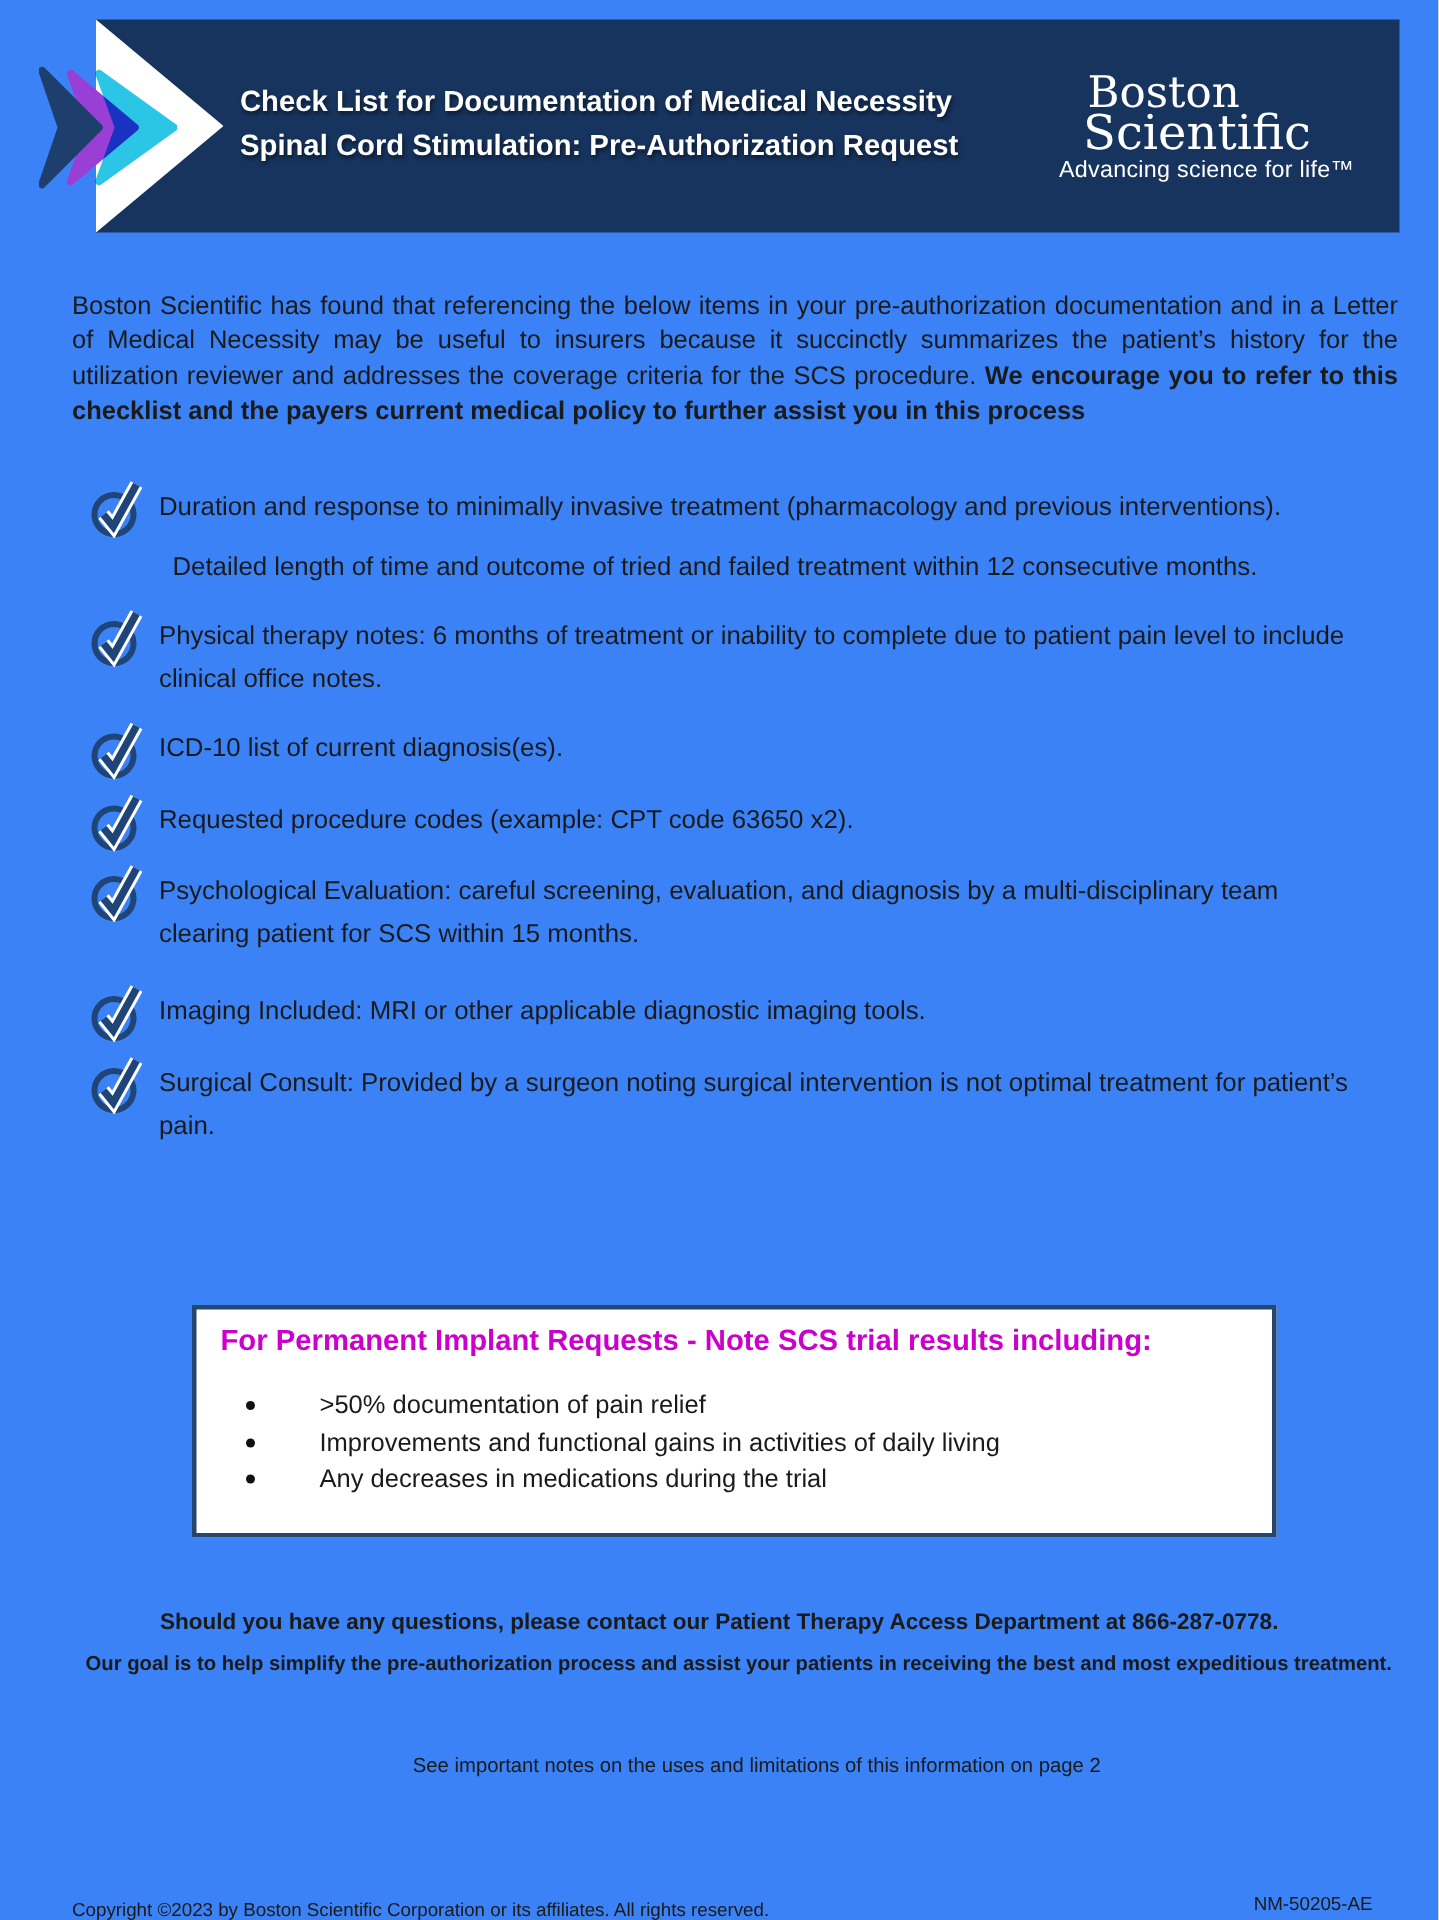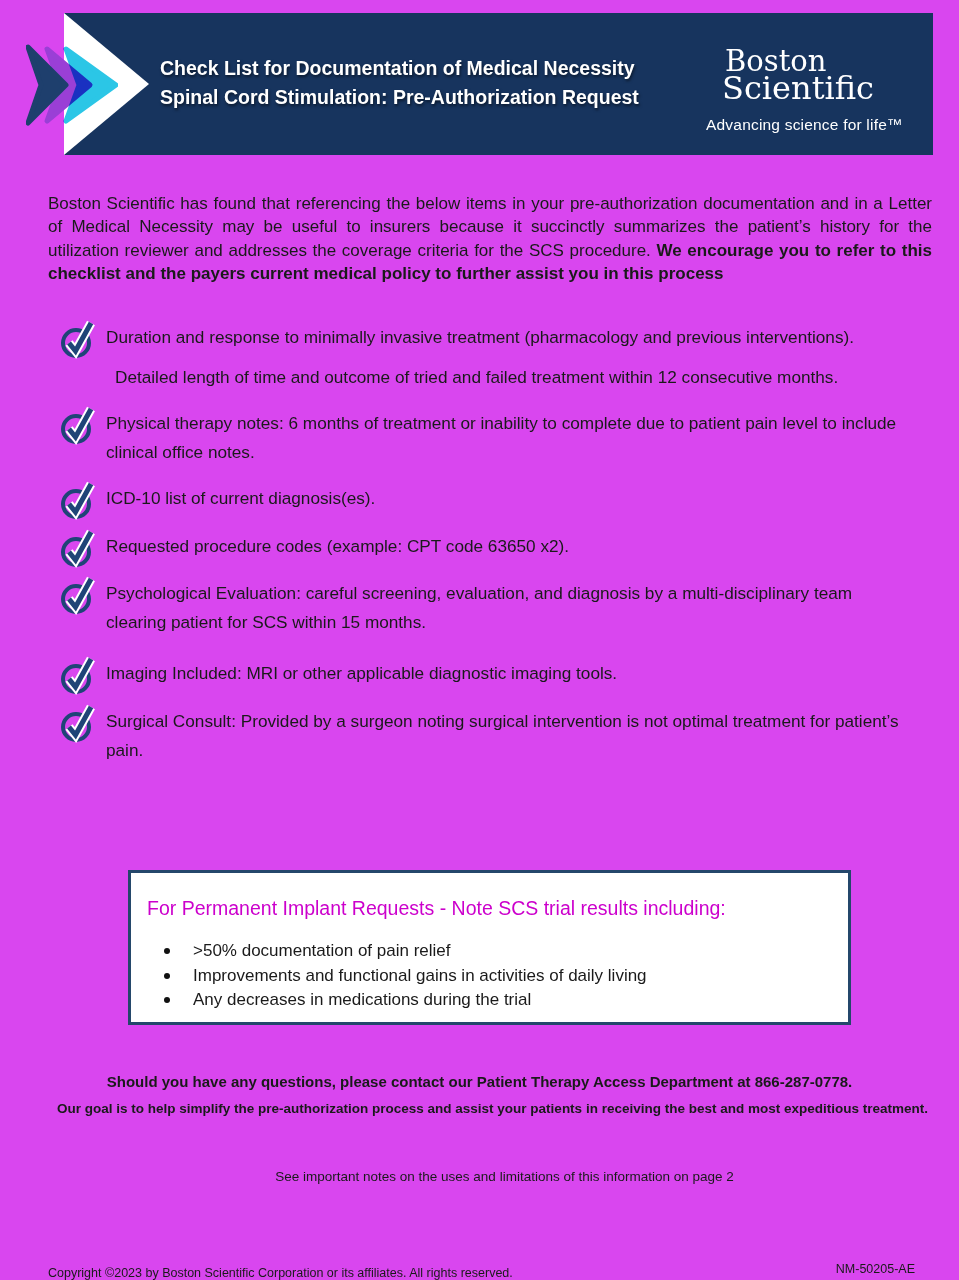--- a/index.html
+++ b/index.html
@@ -1,58 +1,58 @@
 <!DOCTYPE html>
 <html><head>
 <meta charset="utf-8">
 <style>
   html,body{margin:0;padding:0;background:#ffffff;}
-  #page{position:relative;width:959px;height:1280px;background:#d946ef;overflow:hidden;
+  #page{position:relative;width:959px;height:1280px;background:#3b82f6;overflow:hidden;
         font-family:"Liberation Sans",sans-serif;color:#1a1a1a;}
 
   
   .banner{position:absolute;left:64px;top:13px;width:869px;height:142px;background:#17345e;}
   .banner-notch{position:absolute;left:0;top:0;width:85px;height:142px;background:#ffffff;
                 clip-path:polygon(0 0,100% 50%,0 100%);}
   .chevrons{position:absolute;left:26px;top:43px;width:92px;height:84px;}
   .chev-navy{fill:#1e3f6d;stroke:#1e3f6d;}
   .chev-purple{fill:#9a3fd6;stroke:#9a3fd6;}
   .chev-cyan{fill:#2bc6e6;stroke:#2bc6e6;mix-blend-mode:multiply;}
   .chevrons polygon{stroke-width:5;stroke-linejoin:round;}
 
   .titles{position:absolute;left:96px;top:41px;}
   .title-line{font-size:19.5px;font-weight:bold;color:#ffffff;line-height:29px;
               text-shadow:1px 2px 3px rgba(0,0,0,.55);white-space:nowrap;}
 
   .logo{position:absolute;top:33px;right:8px;width:220px;color:#ffffff;
         font-family:"DejaVu Serif","Liberation Serif",serif;}
   .logo-boston{font-size:29px;line-height:30px;margin-left:20px;}
   .logo-scientific{font-size:32px;line-height:33px;margin-left:17px;margin-top:-4px;}
-  .logo-tag{font-family:"Liberation Sans",sans-serif;font-size:15.5px;margin-top:11px;
+  .logo-tag{font-family:"Liberation Sans",sans-serif;font-size:15.5px;margin-top:0;
             margin-left:1px;letter-spacing:.2px;white-space:nowrap;}
 
   
   .intro{position:absolute;left:48px;top:175px;width:884px;font-size:17px;line-height:23.4px;
          text-align:justify;}
   .intro b{font-weight:bold;}
 
   
   .checklist{position:absolute;left:62px;top:323px;width:852px;}
   .row{position:relative;padding-left:44px;line-height:29px;font-size:17.2px;}
   .row.sub{padding-left:53px;}
   .check-icon{position:absolute;left:-2px;top:-7px;}
   .mb14{margin-bottom:14px}.mb11{margin-bottom:11px}.mb17{margin-bottom:17px}
   .mb18{margin-bottom:18px}.mb19{margin-bottom:19px}.mb22{margin-bottom:22px}
 
   
   .implant-box{position:absolute;left:128px;top:870px;width:723px;height:155px;
                border:3px solid #24476b;box-sizing:border-box;background:#ffffff;}
-  .box-title{margin:24px 0 0 16px;font-size:19.5px;font-weight:normal;color:#cc00cc;white-space:nowrap;}
+  .box-title{margin:10px 0 0 16px;font-size:19.5px;font-weight:bold;color:#cc00cc;white-space:nowrap;}
   .bullets{margin-top:19px;}
-  .bullet{position:relative;padding-left:62px;font-size:17px;line-height:24.5px;}
+  .bullet{position:relative;padding-left:82px;font-size:17px;line-height:24.5px;}
   .dot{position:absolute;left:33px;top:9px;width:6px;height:6px;border-radius:50%;background:#111111;}
 
   
   .f-contact{position:absolute;top:1073px;left:0;width:100%;text-align:center;
              font-weight:bold;font-size:15px;white-space:nowrap;}
   .f-goal{position:absolute;top:1101px;left:0;width:100%;text-align:center;
           font-weight:bold;font-size:13.5px;white-space:nowrap;padding-left:13px;}
   .f-notes{position:absolute;top:1169px;left:0;width:100%;text-align:center;font-size:13.5px;margin-left:25px;}
   .f-copy{position:absolute;top:1266px;left:48px;font-size:12.5px;}
   .f-code{position:absolute;top:1262px;right:44px;font-size:12.5px;}

